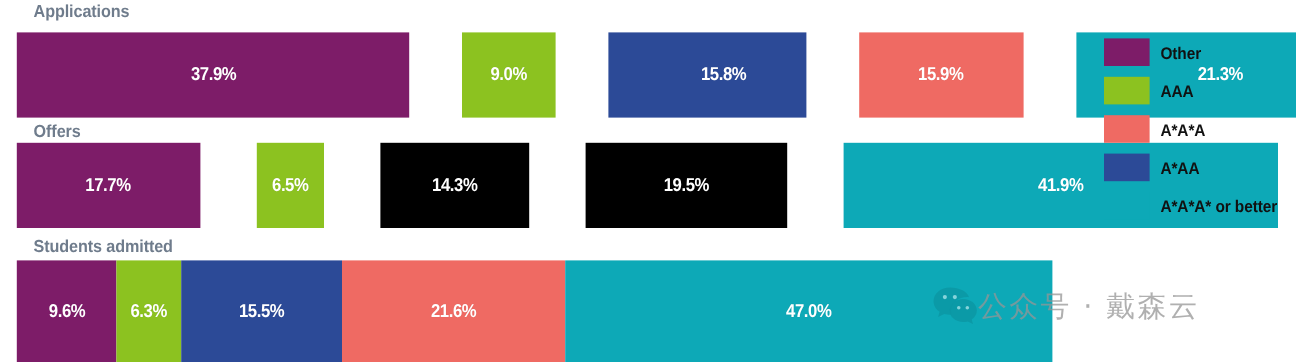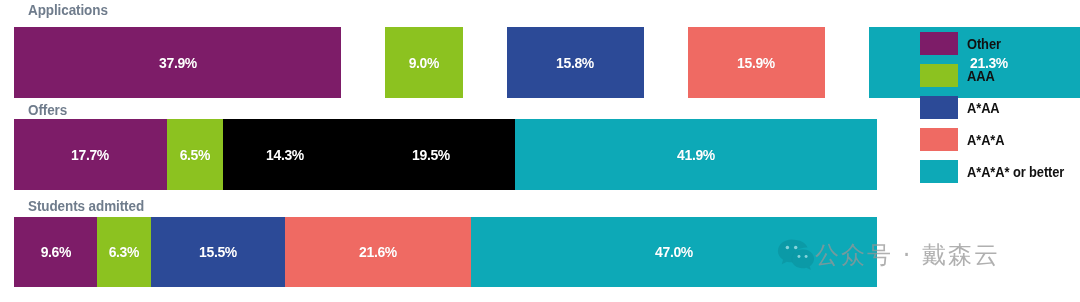--- a/index.html
+++ b/index.html
@@ -55,22 +55,22 @@
 
   .bar {
     position: absolute;
     left: 0;
     width: 863px;
     display: flex;
     flex-direction: row;
     align-items: stretch;
   }
   .bar-group.g0 .bar { top: 27px; height: 71px; gap: 44px; }
-  .bar-group.g1 .bar { top: 19px; height: 71px; }
-  .bar-group.g2 .bar { top: 21px; height: 70px; }
+  .bar-group.g1 .bar { top: 19px; height: 71px; gap: 47px; }
+  .bar-group.g2 .bar { top: 21px; height: 85px; }
 
   .seg {
     position: relative;
     display: flex;
     align-items: center;
     justify-content: center;
     overflow: hidden;
   }
   .seg-label {
     color: #ffffff;
@@ -143,21 +143,21 @@
 
     <div class="bar-group g0">
       <div class="group-label">Applications</div>
       <div class="bar">
         <div class="seg" style="flex: 0 0 37.9379%; background: rgb(125, 28, 104);">
           <span class="seg-label">37.9%</span>
         </div>
         <div class="seg" style="flex: 0 0 9.00901%; background: rgb(140, 194, 32);">
           <span class="seg-label">9.0%</span>
         </div>
-        <div class="seg" style="flex: 0 0 15.8158%; background: rgb(44, 74, 151);">
+        <div class="seg" style="flex: 0 0 15.8158%; background: rgb(44, 74, 151); padding-left: 28px;">
           <span class="seg-label">15.8%</span>
         </div>
         <div class="seg" style="flex: 0 0 15.9159%; background: rgb(239, 106, 99);">
           <span class="seg-label">15.9%</span>
         </div>
         <div class="seg" style="flex: 0 0 21.3213%; background: rgb(13, 169, 183); padding-left: 28px;">
           <span class="seg-label">21.3%</span>
         </div>
       </div>
     </div>
@@ -209,26 +209,26 @@
   <div class="legend">
     <div class="legend-row">
       <span class="legend-swatch" style="background: rgb(125, 28, 104);"></span>
       <span class="legend-label">Other</span>
     </div>
     <div class="legend-row">
       <span class="legend-swatch" style="background: rgb(140, 194, 32);"></span>
       <span class="legend-label">AAA</span>
     </div>
     <div class="legend-row">
+      <span class="legend-swatch" style="background: rgb(239, 106, 99);"></span>
+      <span class="legend-label">A*A*A</span>
+    </div>
+    <div class="legend-row">
       <span class="legend-swatch" style="background: rgb(44, 74, 151);"></span>
       <span class="legend-label">A*AA</span>
-    </div>
-    <div class="legend-row">
-      <span class="legend-swatch" style="background: rgb(239, 106, 99);"></span>
-      <span class="legend-label">A*A*A</span>
     </div>
     <div class="legend-row">
       <span class="legend-swatch" style="background: rgb(13, 169, 183);"></span>
       <span class="legend-label">A*A*A* or better</span>
     </div>
   </div>
 
   <div class="watermark">
     <span class="wm-icon">
       <svg viewBox="0 0 64 56" width="38" height="34" xmlns="http://www.w3.org/2000/svg">

